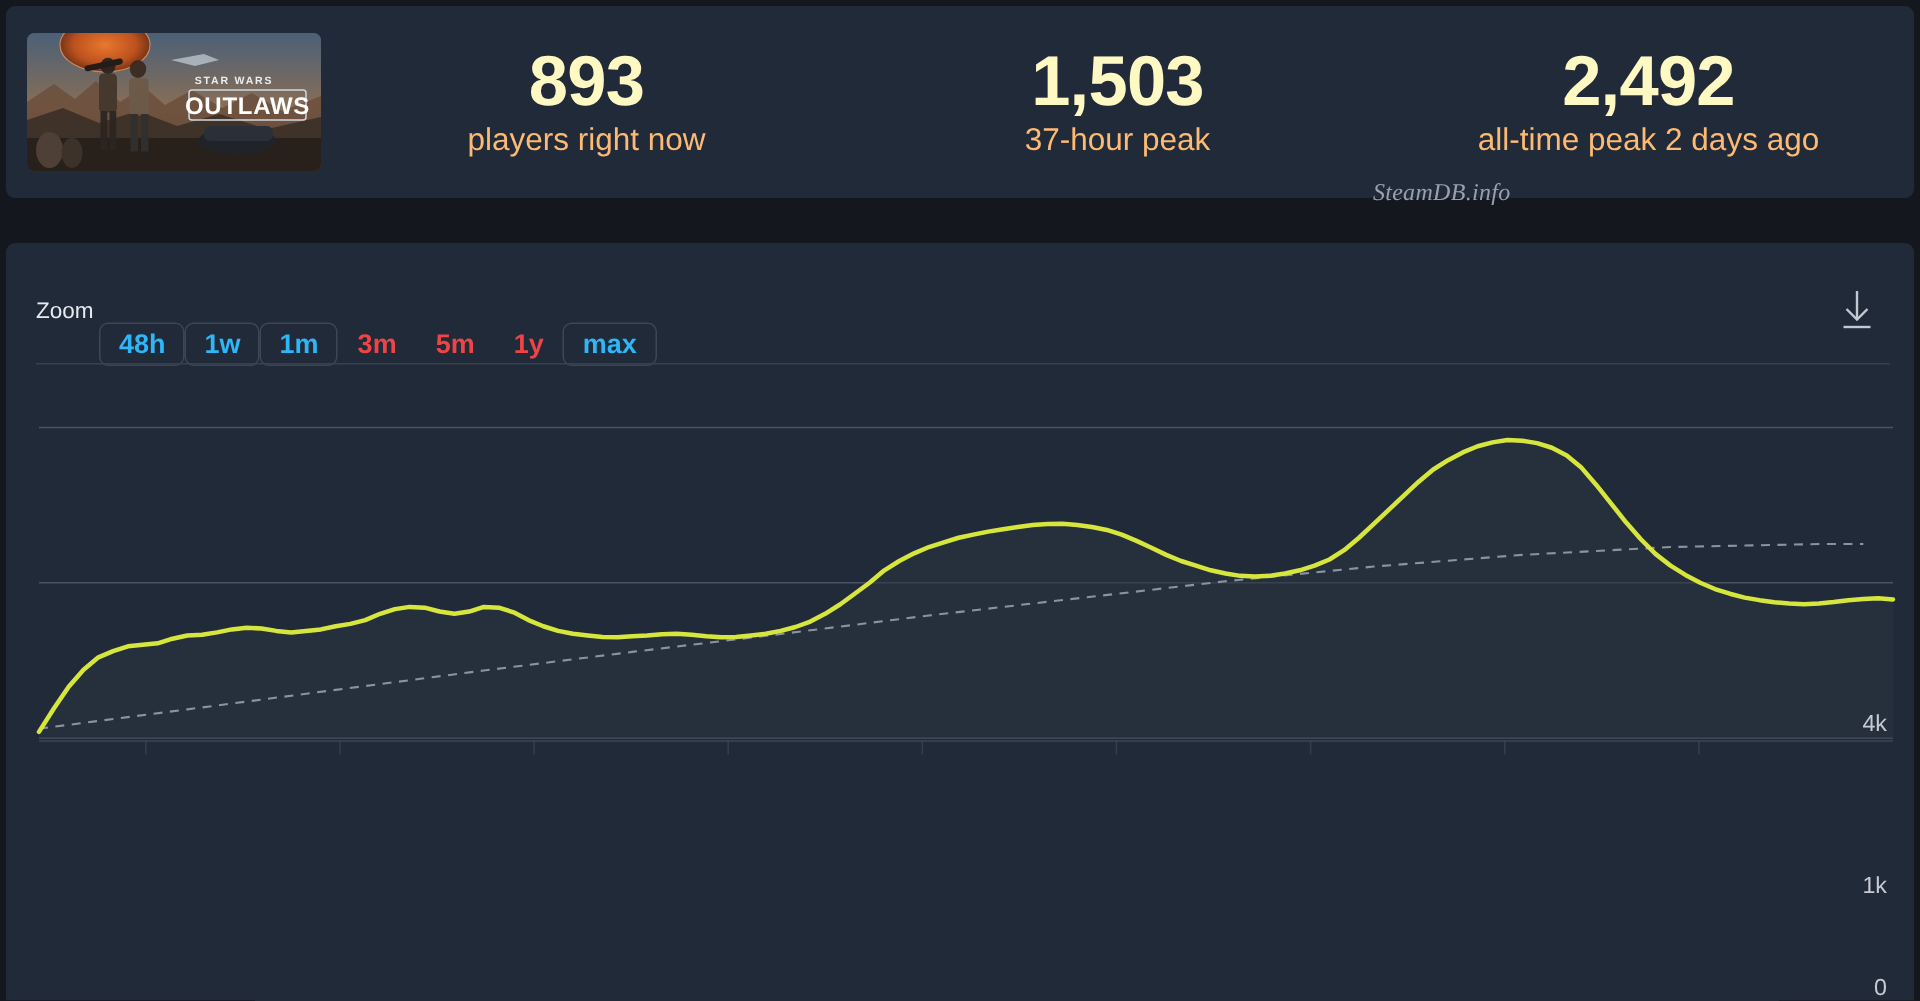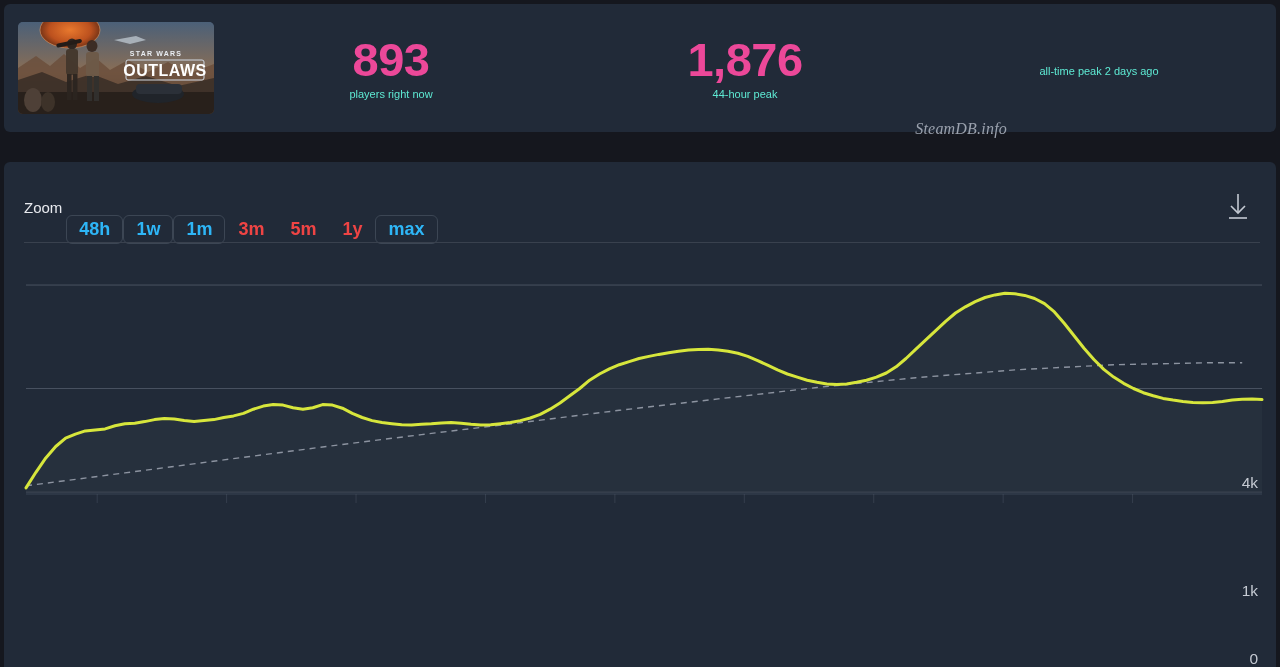--- a/index.html
+++ b/index.html
@@ -23,23 +23,23 @@
     background: linear-gradient(180deg,#3c4e63 0%,#6a5a4e 45%,#2d2723 100%);
   }
   .capsule svg { display:block; width:196px; height:92px; }
 
   .stat {
     flex: 1 1 0; text-align: center; color: #ffffff;
     display: flex; flex-direction: column; align-items: center; justify-content: center;
   }
   .stat .num {
     font-size: 47px; font-weight: bold; letter-spacing: -0.5px;
-    line-height: 1.02; color: #ec4899;
-  }
-  .stat .lbl { font-size: 11px; color: #5eead4; margin-top: 5px; }
+    line-height: 1.02; color: #fef9c3;
+  }
+  .stat .lbl { font-size: 21px; color: #fdba74; margin-top: 5px; }
 
   
   .watermark {
     position: absolute; right: 12px; top: 120px;
     font-family: "Liberation Serif", serif; font-style: italic;
     font-size: 16px; color: #9aa1ad; letter-spacing: 0.2px;
   }
 
   
   .chart-panel {
@@ -132,25 +132,26 @@
         </g>
       </svg>
     </div>
 
     <div class="stat">
       <div class="num">893</div>
       <div class="lbl">players right now</div>
     </div>
 
     <div class="stat">
-      <div class="num">1,876</div>
-      <div class="lbl">44-hour peak</div>
+      <div class="num">1,503</div>
+      <div class="lbl">37-hour peak</div>
     </div>
 
     <div class="stat">
+      <div class="num">2,492</div>
       <div class="lbl">all-time peak 2 days ago</div>
     </div>
   </div>
 
   <div class="watermark">SteamDB.info</div>
 
   <div class="chart-panel">
 
     <div class="zoom-row">
       <span class="zoom-label">Zoom</span>

